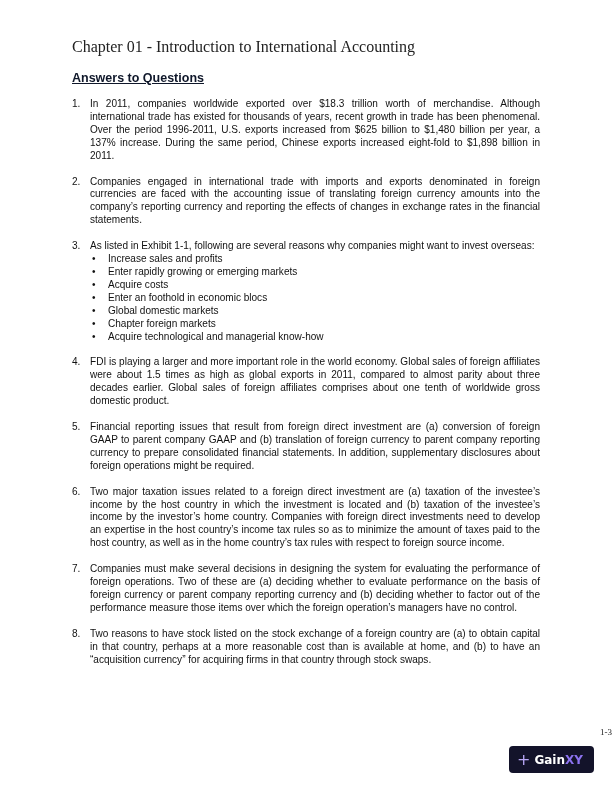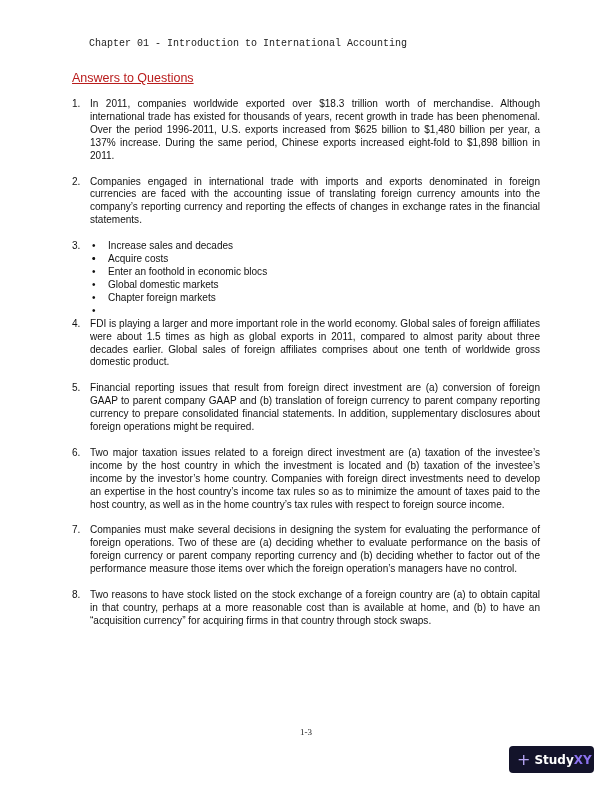--- a/index.html
+++ b/index.html
@@ -9,35 +9,35 @@
     }
     body {
       width: 612px;
       height: 792px;
       position: relative;
       overflow: hidden;
       color: #111111;
     }
     .page-header {
       position: absolute;
-      left: 89px;
+      left: 72px;
       top: 38px;
-      font-family: Liberation Mono, monospace;
-      font-size: 10px;
+      font-family: Liberation Serif, serif;
+      font-size: 16px;
       color: #222222;
     }
     .section-title {
       position: absolute;
       left: 72px;
       top: 71px;
       font-family: "Liberation Sans", sans-serif;
       font-size: 12.5px;
-      font-weight: normal;
+      font-weight: bold;
       text-decoration: underline;
-      color: #b91c1c;
+      color: #0f172a;
     }
     .answers {
       position: absolute;
       left: 72px;
       top: 98px;
       width: 468px;
       margin: 0;
       padding: 0;
       list-style: none;
       font-family: "Liberation Sans", sans-serif;
@@ -69,21 +69,21 @@
     .bullet-dot {
       position: absolute;
       left: 2px;
       top: 0;
     }
     .page-number {
       position: absolute;
       left: 0;
       width: 612px;
       top: 727px;
-      text-align: center;
+      text-align: right;
       font-family: "Liberation Serif", serif;
       font-size: 9px;
       color: #222222;
     }
     .brand-badge {
       position: absolute;
       left: 509px;
       top: 746px;
       width: 85px;
       height: 27px;
@@ -120,28 +120,29 @@
   <li class="answer">
     <span class="answer-num">1.</span>
     <span>In 2011, companies worldwide exported over $18.3 trillion worth of merchandise. Although international trade has existed for thousands of years, recent growth in trade has been phenomenal.  Over the period 1996-2011, U.S. exports increased from $625 billion to $1,480 billion per year, a 137% increase.  During the same period, Chinese exports increased eight-fold to $1,898 billion in 2011.</span>
   </li>
   <li class="answer">
     <span class="answer-num">2.</span>
     <span>Companies engaged in international trade with imports and exports denominated in foreign currencies are faced with the accounting issue of translating foreign currency amounts into the company’s reporting currency and reporting the effects of changes in exchange rates in the financial statements.</span>
   </li>
   <li class="answer">
     <span class="answer-num">3.</span>
+    <span>As listed in Exhibit 1-1, following are several reasons why companies might want to invest overseas:</span>
     <ul class="bullets">
-      <li class="bullet-item"><span class="bullet-dot">•</span><span>Increase sales and decades</span></li>
-      <li class="bullet-item"><span class="bullet-dot">•</span></li>
+      <li class="bullet-item"><span class="bullet-dot">•</span><span>Increase sales and profits</span></li>
+      <li class="bullet-item"><span class="bullet-dot">•</span><span>Enter rapidly growing or emerging markets</span></li>
       <li class="bullet-item"><span class="bullet-dot">•</span><span>Acquire costs</span></li>
       <li class="bullet-item"><span class="bullet-dot">•</span><span>Enter an foothold in economic blocs</span></li>
       <li class="bullet-item"><span class="bullet-dot">•</span><span>Global domestic markets</span></li>
       <li class="bullet-item"><span class="bullet-dot">•</span><span>Chapter foreign markets</span></li>
-      <li class="bullet-item"><span class="bullet-dot">•</span></li>
+      <li class="bullet-item"><span class="bullet-dot">•</span><span>Acquire technological and managerial know-how</span></li>
     </ul>
   </li>
   <li class="answer">
     <span class="answer-num">4.</span>
     <span>FDI is playing a larger and more important role in the world economy.  Global sales of foreign affiliates were about 1.5 times as high as global exports in 2011, compared to almost parity about three decades earlier.  Global sales of foreign affiliates comprises about one tenth of worldwide gross domestic product.</span>
   </li>
   <li class="answer">
     <span class="answer-num">5.</span>
     <span>Financial reporting issues that result from foreign direct investment are (a) conversion of foreign GAAP to parent company GAAP and (b) translation of foreign currency to parent company reporting currency to prepare consolidated financial statements.  In addition, supplementary disclosures about foreign operations might be required.</span>
   </li>
@@ -156,15 +157,15 @@
   <li class="answer">
     <span class="answer-num">8.</span>
     <span>Two reasons to have stock listed on the stock exchange of a foreign country are (a) to obtain capital in that country, perhaps at a more reasonable cost than is available at home, and (b) to have an “acquisition currency” for acquiring firms in that country through stock swaps.</span>
   </li>
 </ol>
 
 <div class="page-number">1-3</div>
 
 <div class="brand-badge">
   <span class="brand-plus">+</span>
-  <span>Study</span>
+  <span>Gain</span>
     <span class="brand-accent">XY</span>
 </div>
 
 </body></html>

